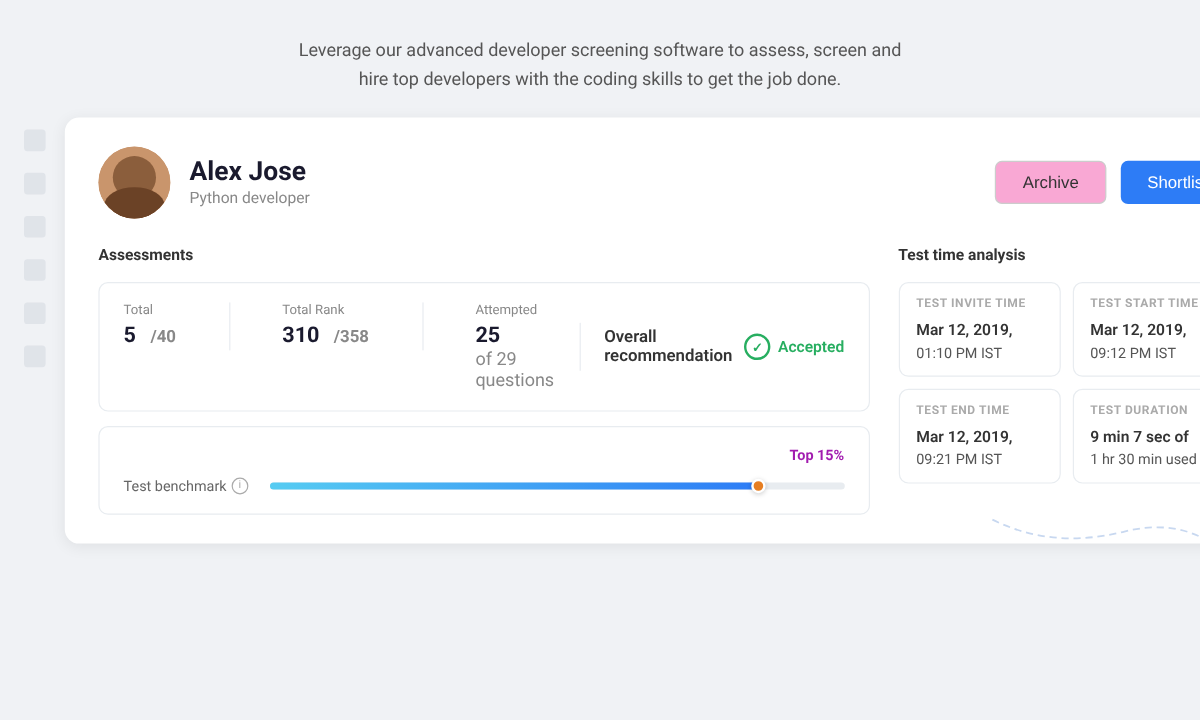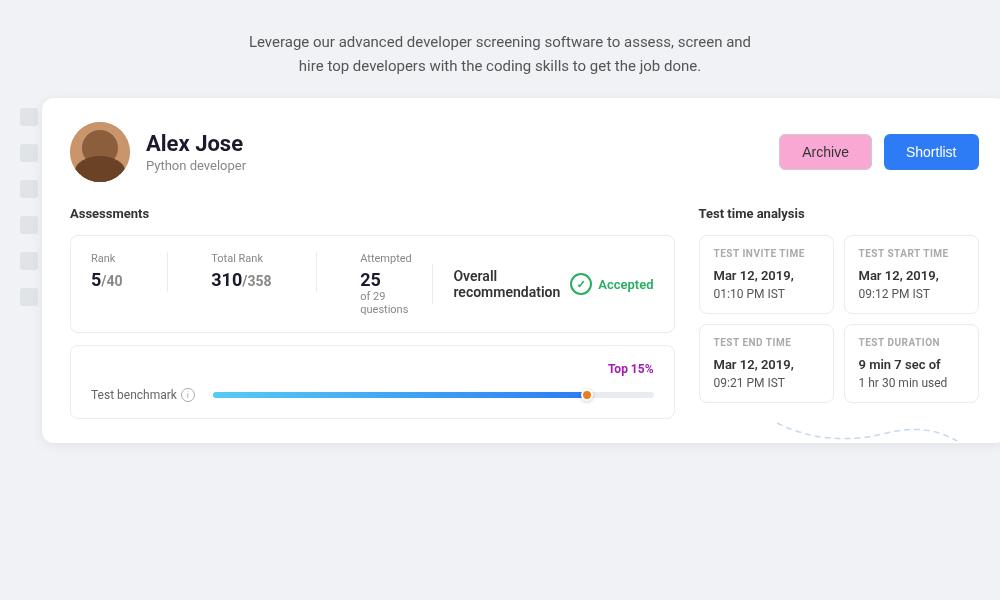--- a/index.html
+++ b/index.html
@@ -19,21 +19,21 @@
       padding: 30px 20px 20px;
       color: #555;
       font-size: 15px;
       line-height: 1.6;
       max-width: 650px;
     }
 
     .main-container {
       display: flex;
       width: 960px;
-      gap: 4px;
+      gap: 16px;
     }
 
     
     .sidebar {
       width: 32px;
       display: flex;
       flex-direction: column;
       align-items: center;
       padding-top: 10px;
       gap: 18px;
@@ -176,26 +176,27 @@
       font-size: 11px;
       color: #888;
       margin-bottom: 4px;
     }
     .stat-value {
       font-size: 18px;
       font-weight: 700;
       color: #1a1a2e;
     }
     .stat-sub {
-      font-size: 11px;
+      font-size: 15px;
       color: #888;
     }
     .stat-value-large {
       font-size: 14px;
       color: #888;
+      margin-left: 12px;
     }
 
     .divider-v {
       width: 1px;
       height: 40px;
       background: #e8ecf0;
       margin: 0 20px;
     }
 
     .recommendation-section {
@@ -400,21 +401,21 @@
       </div>
 
       <div class="content-grid">
 
         <div>
           <div class="section-title">Assessments</div>
 
           <div class="assessment-card">
             <div class="stat-group">
               <div class="stat-item">
-                <span class="stat-label">Rank</span>
+                <span class="stat-label">Total</span>
                 <span class="stat-value">
                   <span>5</span><span class="stat-value-large">/40</span>
                 </span>
               </div>
               <div class="divider-v"></div>
               <div class="stat-item">
                 <span class="stat-label">Total Rank</span>
                 <span class="stat-value">
                   <span>310</span><span class="stat-value-large">/358</span>
                 </span>

